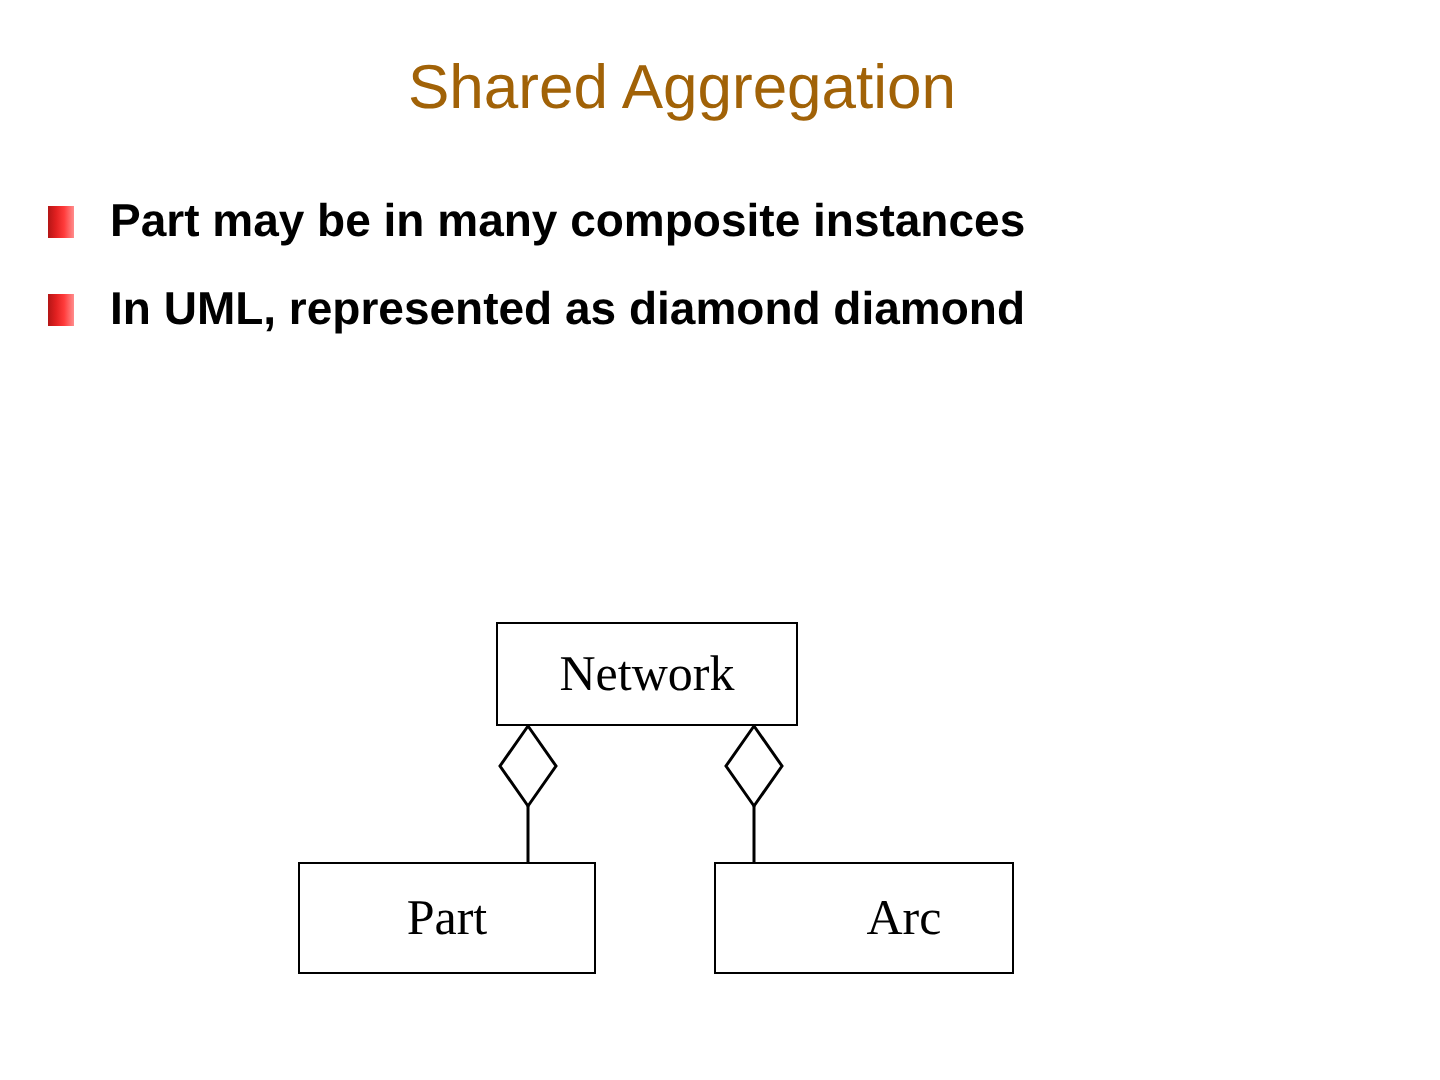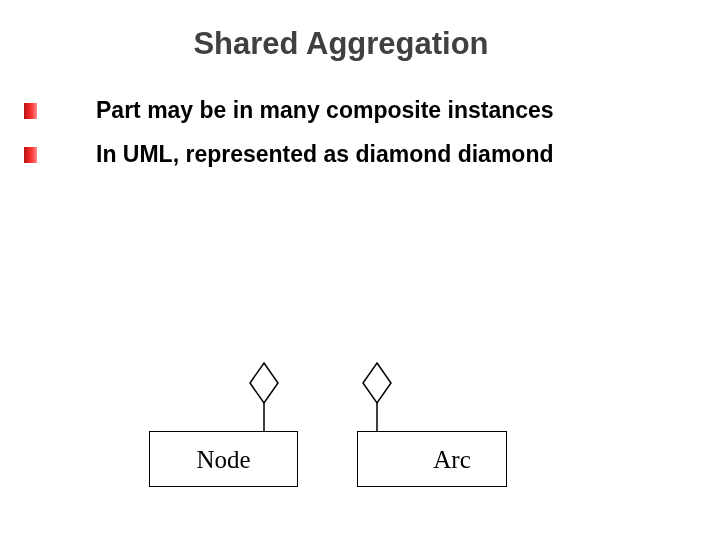--- a/index.html
+++ b/index.html
@@ -19,22 +19,22 @@
 
   
   #slide-title {
     position: absolute;
     left: 0;
     top: 24px;
     width: 682px;
     text-align: center;
     font-family: "Liberation Sans", sans-serif;
     font-size: 31px;
-    font-weight: bold;
-    color: #404040;
+    font-weight: normal;
+    color: #a16207;
     letter-spacing: 0px;
     line-height: 40px;
     white-space: nowrap;
   }
 
   
   #bullet-list {
     position: absolute;
     left: 24px;
     top: 96px;
@@ -53,21 +53,20 @@
     flex: 0 0 auto;
     background: linear-gradient(to right, #b31616 0%, #e02020 30%, #ff3b3b 62%, #ff8d8d 100%);
   }
   .bullet-text {
     font-family: "Liberation Sans", sans-serif;
     font-size: 23px;
     font-weight: bold;
     color: #000000;
     line-height: 28px;
     white-space: nowrap;
-    margin-left: 41px;
   }
 
   
   #uml-diagram {
     position: absolute;
     left: 0;
     top: 0;
     width: 720px;
     height: 540px;
   }
@@ -123,23 +122,26 @@
 
     <svg id="uml-lines" viewBox="0 0 720 540">
 
       <polygon points="264,363 278,383 264,403 250,383" fill="#ffffff" stroke="#000000" stroke-width="1.5"></polygon>
       <line x1="264" y1="403" x2="264" y2="431" stroke="#000000" stroke-width="1.5"></line>
 
       <polygon points="377,363 391,383 377,403 363,383" fill="#ffffff" stroke="#000000" stroke-width="1.5"></polygon>
       <line x1="377" y1="403" x2="377" y2="431" stroke="#000000" stroke-width="1.5"></line>
     </svg>
 
+    <div class="uml-box" id="uml-box-network">
+      <span>Network</span>
+    </div>
 
     <div class="uml-box" id="uml-box-node">
-      <span>Node</span>
+      <span>Part</span>
     </div>
 
     <div class="uml-box" id="uml-box-arc">
       <span>Arc</span>
     </div>
 
   </div>
 
 </div>
 

